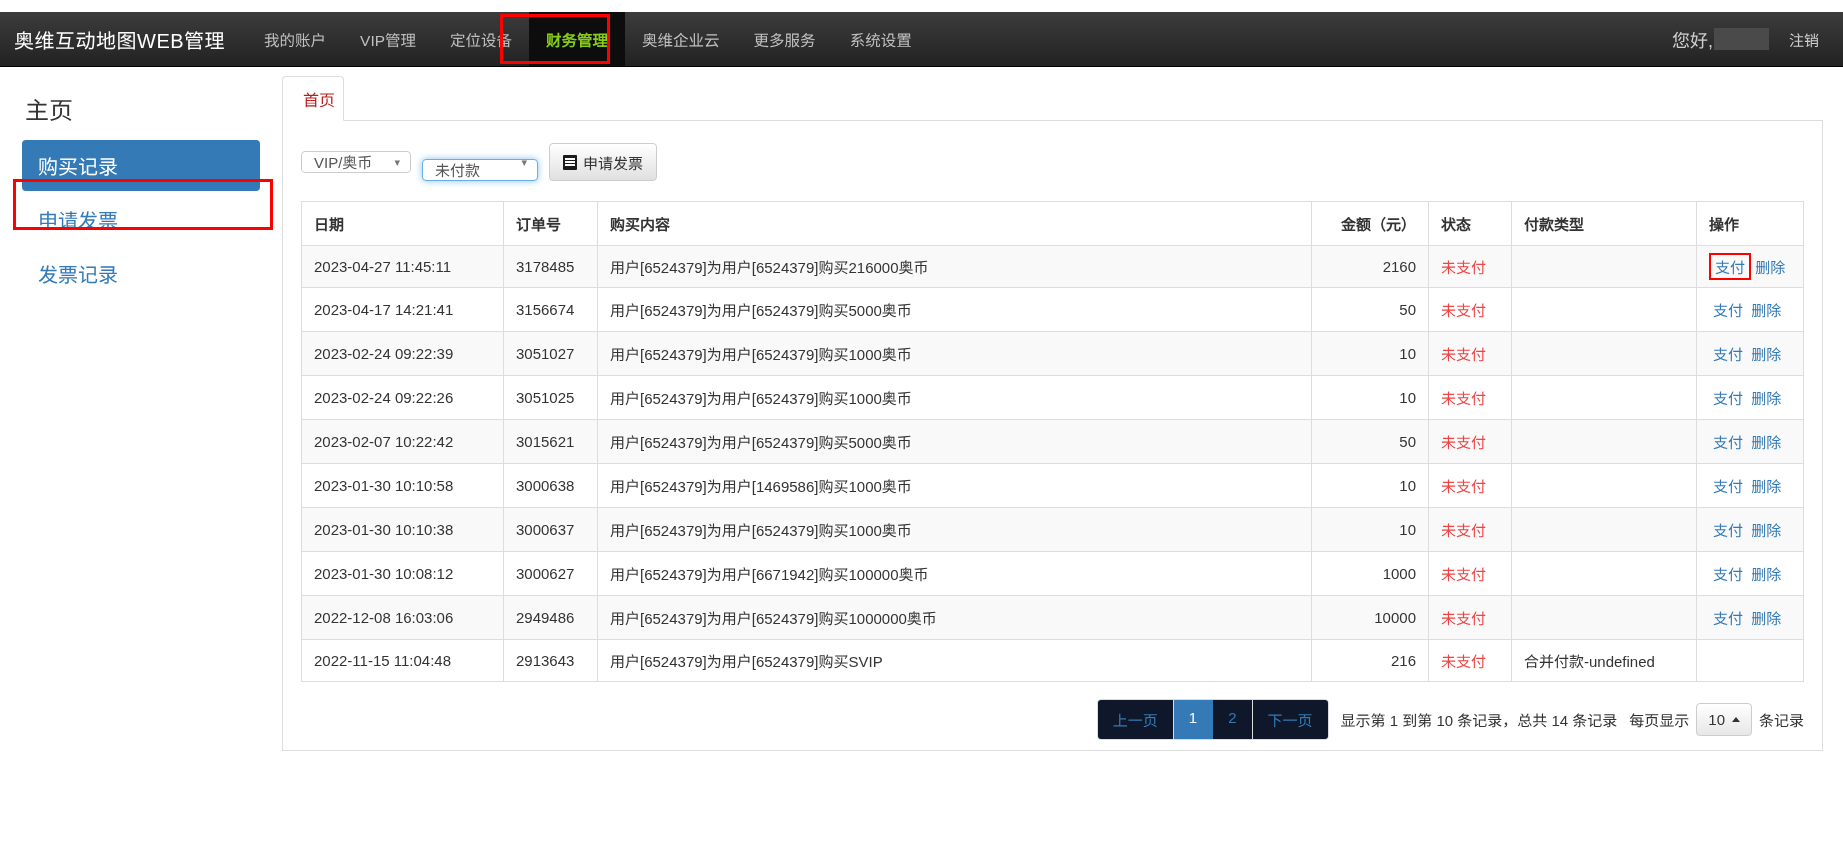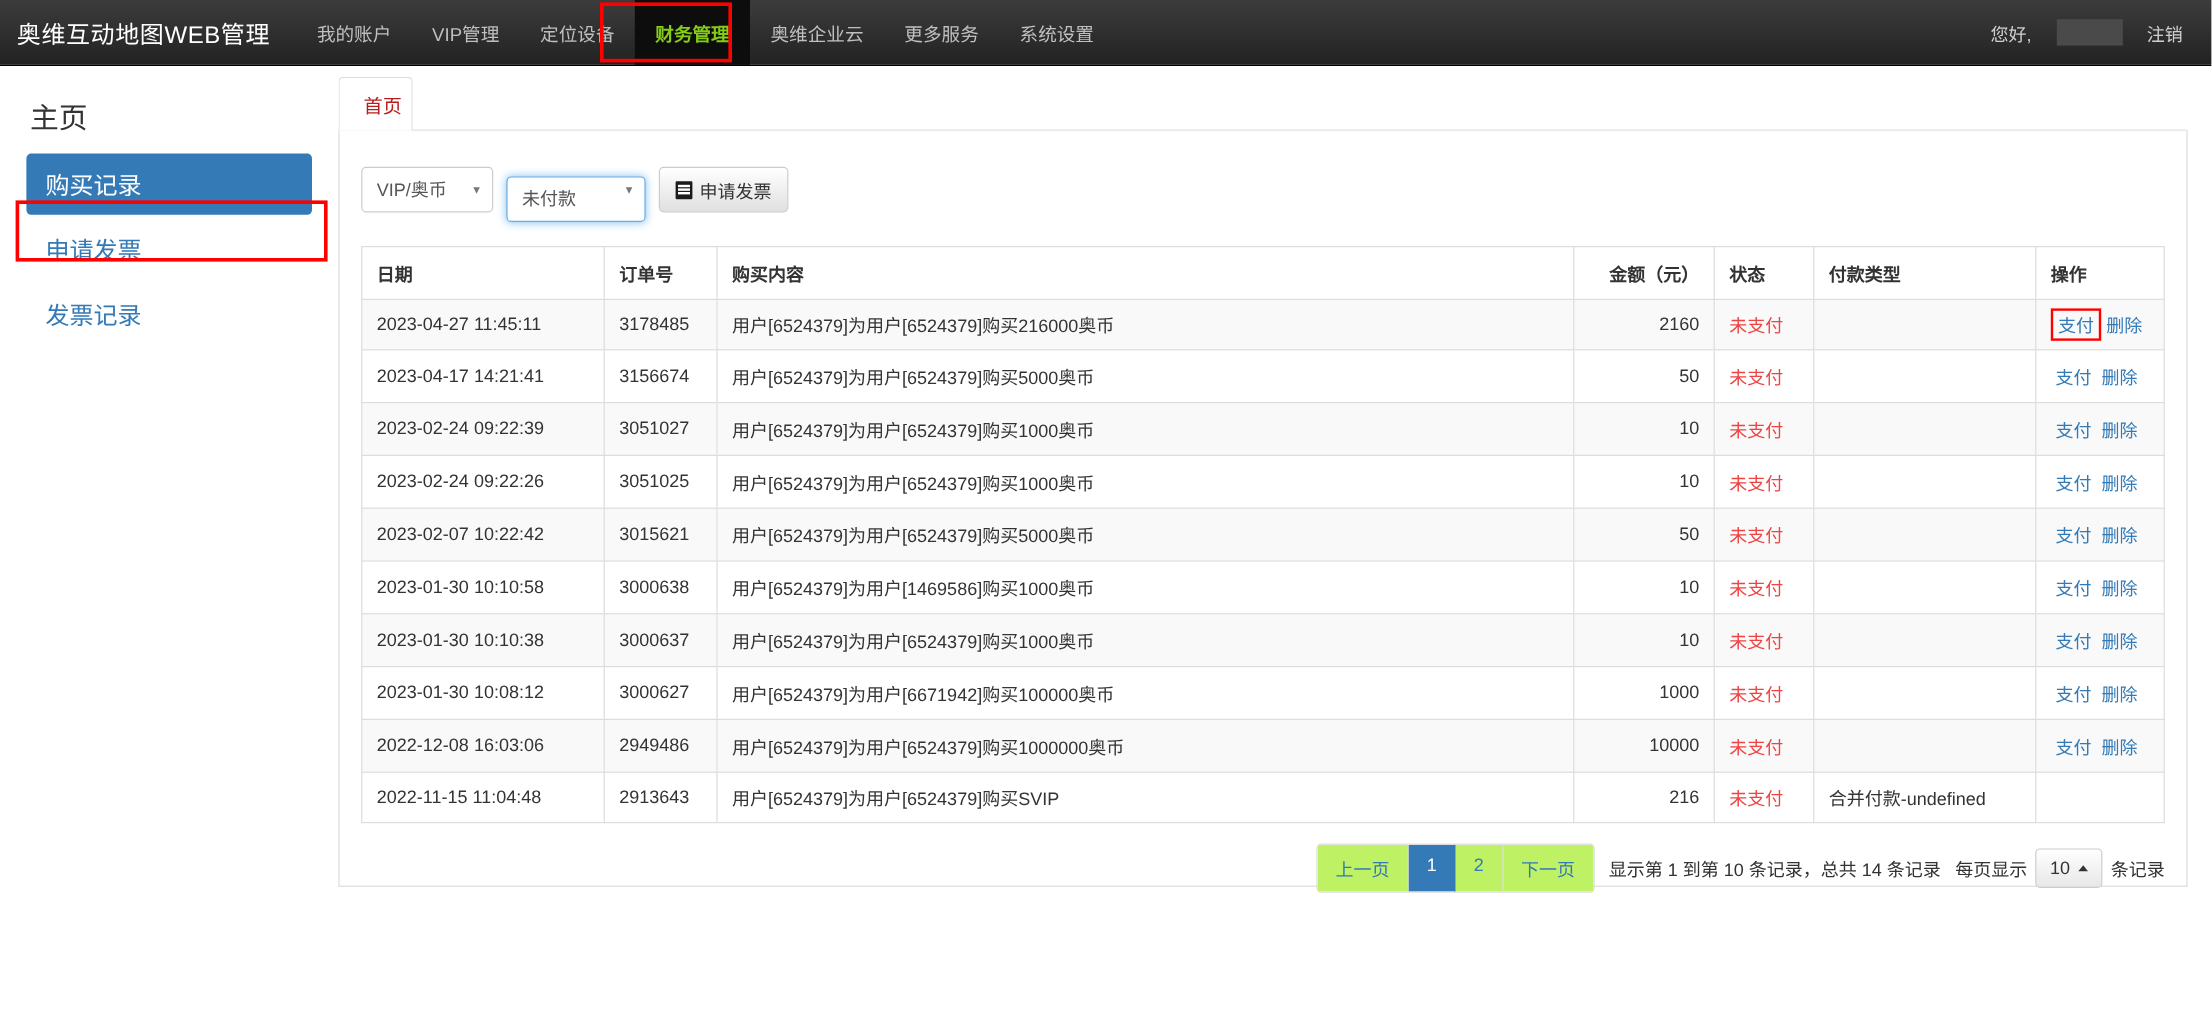--- a/index.html
+++ b/index.html
@@ -14,20 +14,21 @@
 
   
   .navbar {
     position: relative;
     height: 55px;
     background: linear-gradient(to bottom, #3c3c3c 0%, #222222 100%);
     display: flex;
     align-items: stretch;
     color: #9d9d9d;
     border-bottom: 1px solid #000;
+    margin-top: 12px;
   }
   .brand {
     display: flex; align-items: center;
     padding: 0 22px 0 14px;
     font-size: 20px;
     color: #ffffff;
     letter-spacing: .5px;
     white-space: nowrap;
   }
   .nav-items { display: flex; align-items: stretch; }
@@ -53,23 +54,22 @@
     z-index: 5;
   }
   .nav-right {
     margin-left: auto;
     display: flex; align-items: center;
     padding-right: 10px;
     white-space: nowrap;
   }
   .greeting {
     display: flex; align-items: center;
-    font-size: 15px; color: #cfcfcf;
+    font-size: 18px; color: #cfcfcf;
     padding: 0 14px;
-    gap: 20px;
   }
   .redact-box {
     display: inline-block;
     width: 55px; height: 22px;
     background: #4a4a4a;
     margin-left: 1px;
     vertical-align: middle;
   }
   .logout {
     font-size: 15px; color: #cfcfcf;
@@ -162,21 +162,21 @@
   }
   .sel {
     appearance: none;
     -webkit-appearance: none;
     font-family: "Liberation Sans", "DejaVu Sans", sans-serif;
     font-size: 15px;
     color: #555555;
     background: #ffffff;
     border: 1px solid #cccccc;
     border-radius: 4px;
-    height: 38px;
+    height: 22px;
     padding: 0 30px 0 12px;
     cursor: pointer;
   }
   .sel-wrap { position: relative; display: inline-block; }
   .sel-wrap .caret {
     position: absolute;
     right: 11px; top: 50%;
     transform: translateY(-50%);
     pointer-events: none;
     font-size: 11px;
@@ -277,21 +277,21 @@
     gap: 0;
   }
   .pagination {
     display: inline-flex;
     border-radius: 4px;
     overflow: hidden;
     border: 1px solid #dddddd;
   }
   .pagination .pg {
     padding: 9px 15px;
-    background: #bef264;
+    background: #0f172a;
     color: #337ab7;
     border-right: 1px solid #dddddd;
     cursor: pointer;
     font-size: 15px;
   }
   .pagination .pg:last-child { border-right: none; }
   .pagination .pg.active {
     background: #337ab7;
     color: #ffffff;
     border-color: #337ab7;

